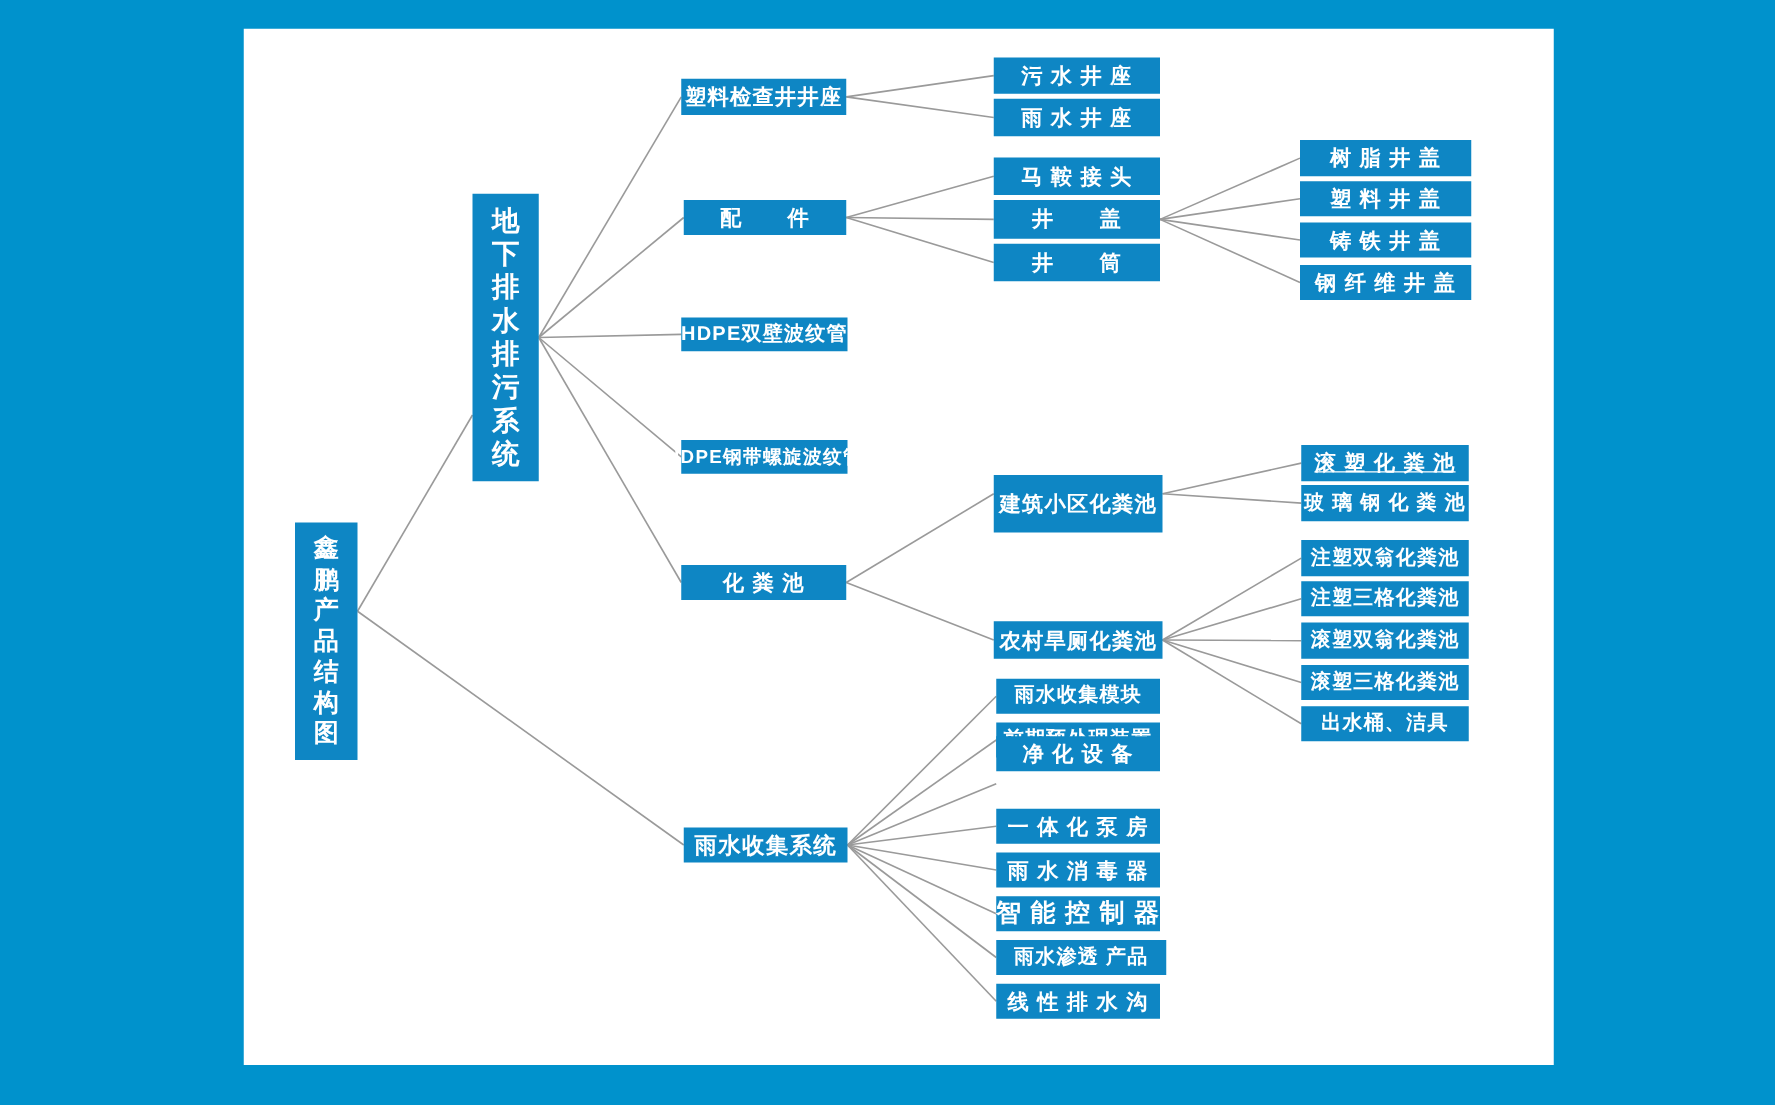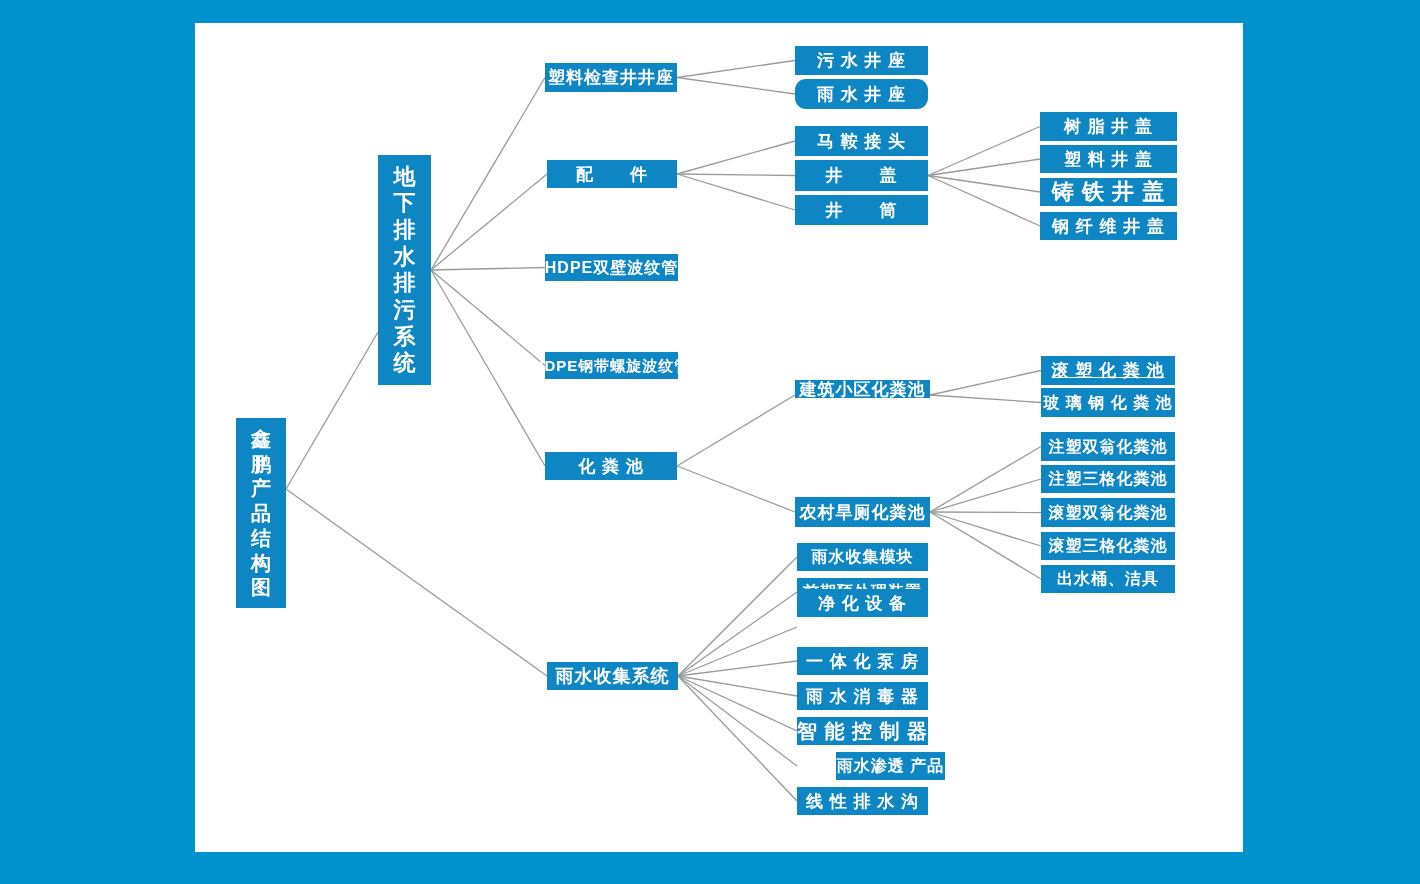--- a/index.html
+++ b/index.html
@@ -86,38 +86,38 @@
     </svg>
 <div class="node vertical" style="left: 236px; top: 418px; width: 50px; height: 190px; font-size: 20px;"><span>鑫</span><span>鹏</span><span>产</span><span>品</span><span>结</span><span>构</span><span>图</span></div>
     <div class="node vertical" style="left: 378px; top: 155px; width: 53px; height: 230px; font-size: 22px;"><span>地</span><span>下</span><span>排</span><span>水</span><span>排</span><span>污</span><span>系</span><span>统</span></div>
     <div class="node" style="left: 547px; top: 662px; width: 131px; height: 28px; font-size: 18px;">雨水收集系统</div>
     <div class="node" style="left: 545px; top: 63px; width: 132px; height: 29px; font-size: 17px;">塑料检查井井座</div>
     <div class="node" style="left: 547px; top: 160px; width: 130px; height: 28px; font-size: 17px;">配　　件</div>
     <div class="node" style="left: 545px; top: 254px; width: 133px; height: 27px; font-size: 16px;">HDPE双壁波纹管</div>
     <div class="node" style="left: 545px; top: 352px; width: 133px; height: 27px; font-size: 15px;">HDPE钢带螺旋波纹管</div>
     <div class="node" style="left: 545px; top: 452px; width: 132px; height: 28px; font-size: 17px;">化 粪 池</div>
     <div class="node" style="left: 795px; top: 46px; width: 133px; height: 29px; font-size: 17px;">污 水 井 座</div>
-    <div class="node" style="left: 795px; top: 79px; width: 133px; height: 30px; font-size: 17px; border-radius: 11px;">雨 水 井 座</div>
+    <div class="node" style="left: 795px; top: 79px; width: 133px; height: 30px; font-size: 17px;">雨 水 井 座</div>
     <div class="node" style="left: 795px; top: 126px; width: 133px; height: 30px; font-size: 17px;">马 鞍 接 头</div>
     <div class="node" style="left: 795px; top: 160px; width: 133px; height: 31px; font-size: 17px;">井　　盖</div>
     <div class="node" style="left: 795px; top: 195px; width: 133px; height: 30px; font-size: 17px;">井　　筒</div>
     <div class="node" style="left: 1040px; top: 112px; width: 137px; height: 29px; font-size: 17px;">树 脂 井 盖</div>
     <div class="node" style="left: 1040px; top: 145px; width: 137px; height: 28px; font-size: 17px;">塑 料 井 盖</div>
-    <div class="node" style="left: 1040px; top: 178px; width: 137px; height: 28px; font-size: 22px;">铸 铁 井 盖</div>
+    <div class="node" style="left: 1040px; top: 178px; width: 137px; height: 28px; font-size: 17px;">铸 铁 井 盖</div>
     <div class="node" style="left: 1040px; top: 212px; width: 137px; height: 28px; font-size: 17px;">钢 纤 维 井 盖</div>
-    <div class="node" style="left: 795px; top: 380px; width: 135px; height: 18px; font-size: 17px;">建筑小区化粪池</div>
+    <div class="node" style="left: 795px; top: 380px; width: 135px; height: 46px; font-size: 17px;">建筑小区化粪池</div>
     <div class="node" style="left: 795px; top: 497px; width: 135px; height: 30px; font-size: 17px;">农村旱厕化粪池</div>
     <div class="node" style="left: 1041px; top: 356px; width: 134px; height: 29px; font-size: 17px; text-decoration: underline;">滚 塑 化 粪 池</div>
     <div class="node" style="left: 1041px; top: 388px; width: 134px; height: 29px; font-size: 16px;">玻 璃 钢 化 粪 池</div>
     <div class="node" style="left: 1041px; top: 432px; width: 134px; height: 29px; font-size: 16px;">注塑双翁化粪池</div>
     <div class="node" style="left: 1041px; top: 465px; width: 134px; height: 28px; font-size: 16px;">注塑三格化粪池</div>
     <div class="node" style="left: 1041px; top: 498px; width: 134px; height: 29px; font-size: 16px;">滚塑双翁化粪池</div>
     <div class="node" style="left: 1041px; top: 532px; width: 134px; height: 28px; font-size: 16px;">滚塑三格化粪池</div>
     <div class="node" style="left: 1041px; top: 565px; width: 134px; height: 28px; font-size: 16px;">出水桶、洁具</div>
     <div class="node" style="left: 797px; top: 543px; width: 131px; height: 28px; font-size: 16px;">雨水收集模块</div>
     <div class="node" style="left: 797px; top: 578px; width: 131px; height: 28px; font-size: 16px;">前期预处理装置</div>
     <div class="node" style="left: 797px; top: 589px; width: 131px; height: 28px; font-size: 17px;">净 化 设 备</div>
     <div class="node" style="left: 797px; top: 647px; width: 131px; height: 28px; font-size: 17px;">一 体 化 泵 房</div>
     <div class="node" style="left: 797px; top: 682px; width: 131px; height: 28px; font-size: 17px;">雨 水 消 毒 器</div>
     <div class="node" style="left: 797px; top: 717px; width: 131px; height: 28px; font-size: 20px;">智 能 控 制 器</div>
-    <div class="node" style="left: 797px; top: 752px; width: 109px; height: 28px; font-size: 16px; margin-left: 39px;">雨水渗透 产品</div>
+    <div class="node" style="left: 797px; top: 752px; width: 136px; height: 28px; font-size: 16px;">雨水渗透 产品</div>
     <div class="node" style="left: 797px; top: 787px; width: 131px; height: 28px; font-size: 17px;">线 性 排 水 沟</div>
   </div>
 
 </body></html>

